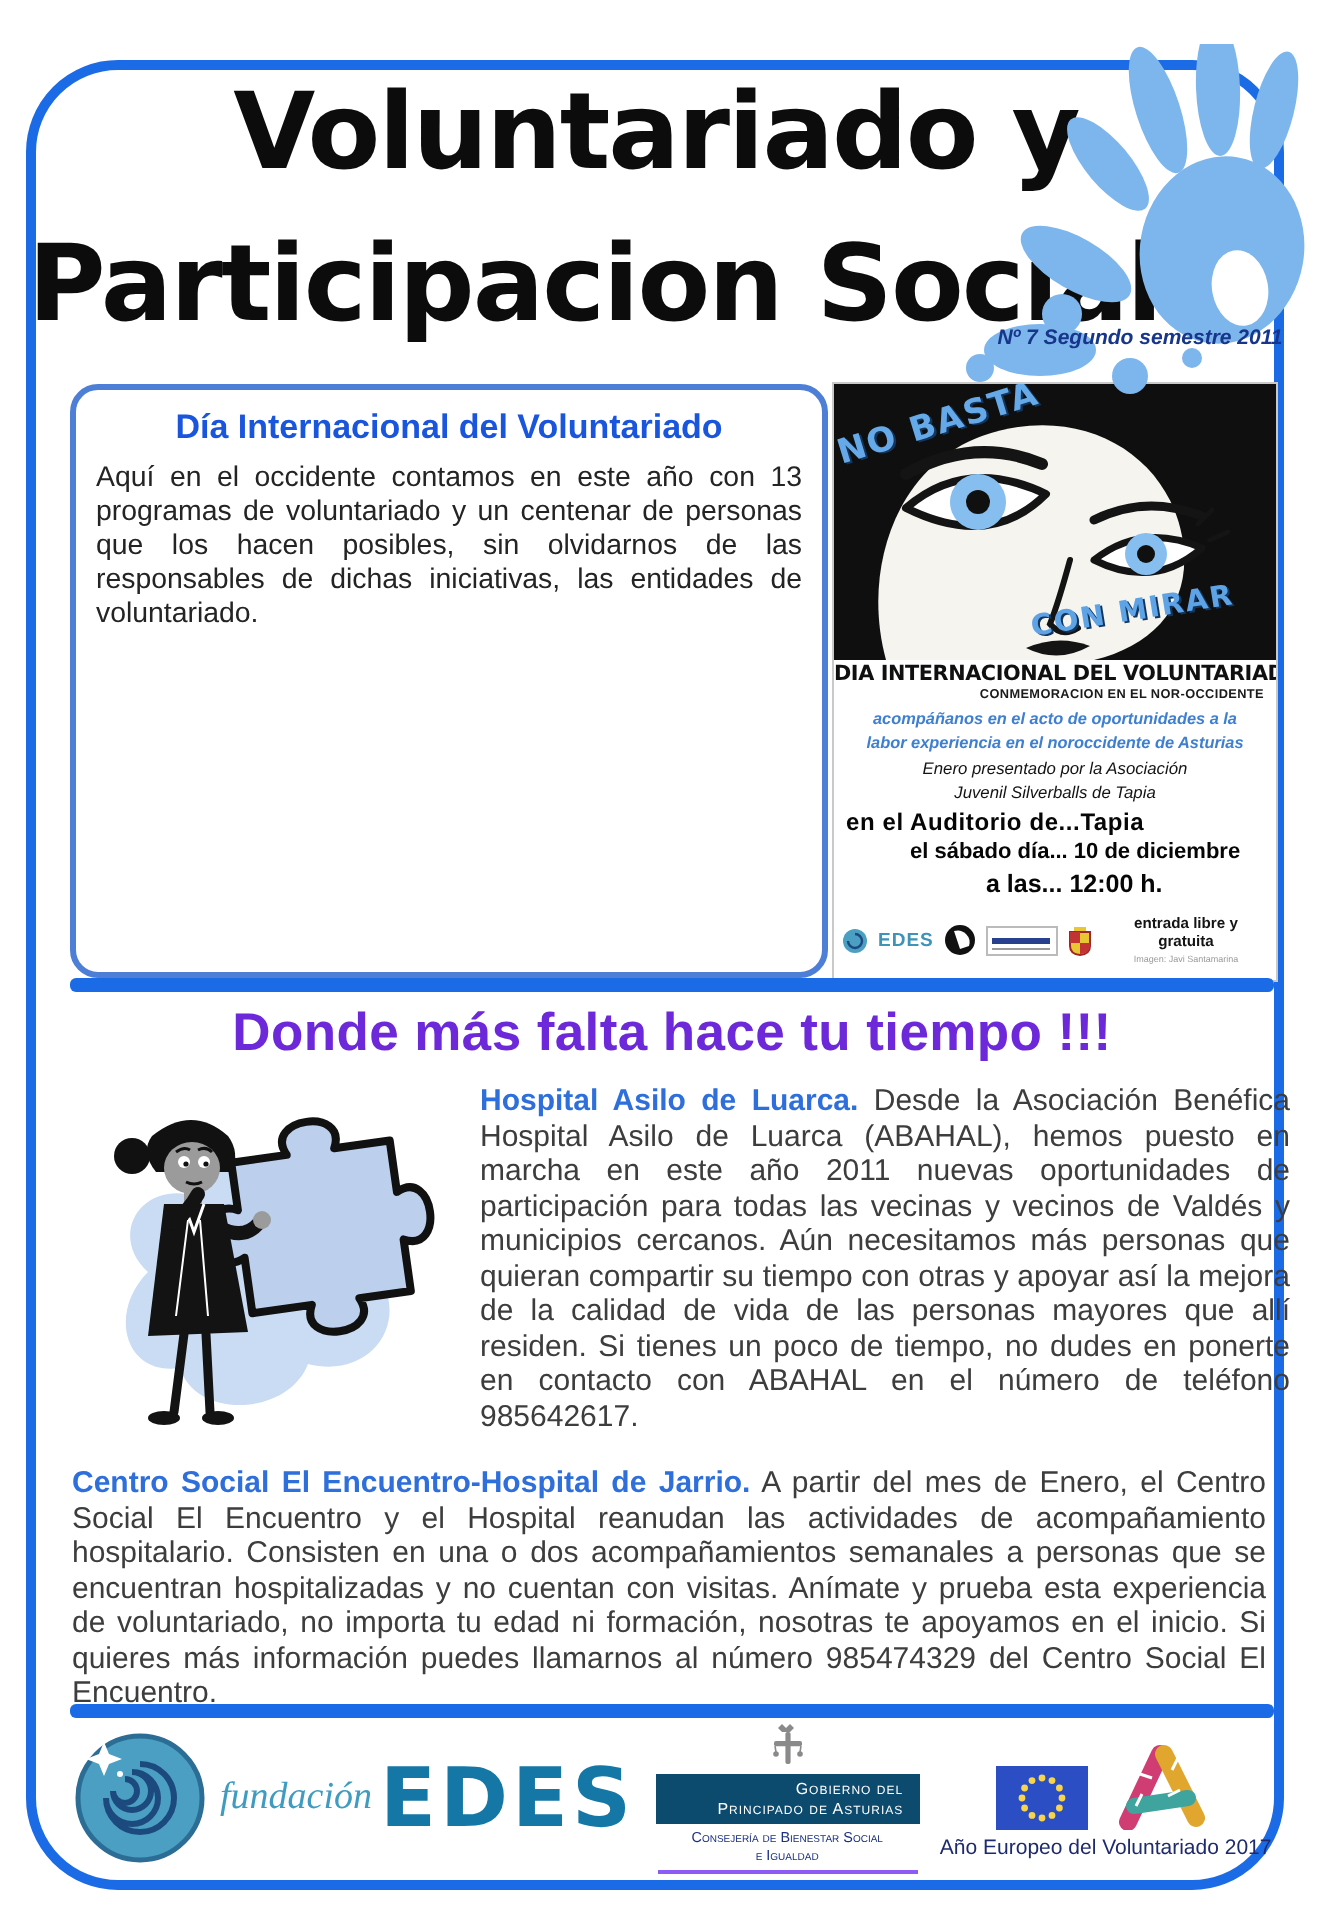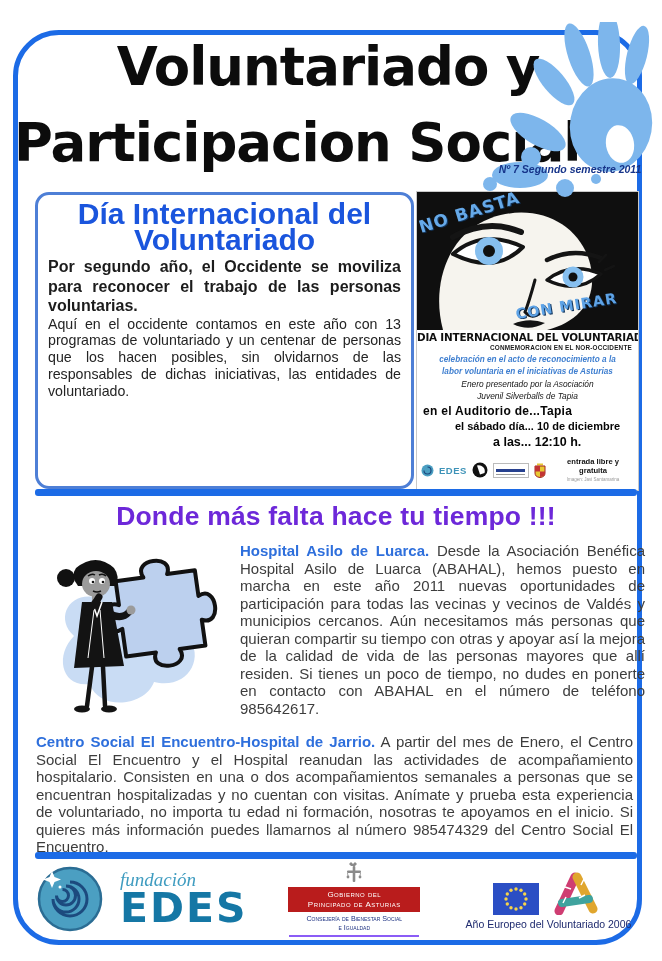--- a/index.html
+++ b/index.html
@@ -25,21 +25,21 @@
     font-style:italic;color:#17358a;z-index:8;text-align:center;white-space:nowrap;
   }
   .handprint{left:468px;top:22px;width:192px;height:178px;z-index:6;}
   
   .feature-box{
     left:35px;top:192px;width:379px;height:297px;box-sizing:border-box;
     border:3px solid #4e7fd6;border-radius:14px;background:#fff;
     padding:4px 10px 4px 10px;overflow:hidden;z-index:2;
   }
   .feature-heading{
-    font-size:30px;line-height:26px;font-weight:bold;color:#1a55dd;
+    font-size:17px;line-height:26px;font-weight:bold;color:#1a55dd;
     text-align:center;margin:2px 0 4px 0;
   }
   .feature-lead{
     font-size:16px;line-height:19.5px;font-weight:bold;color:#1c1c1c;
     text-align:justify;margin:0;
   }
   .feature-para{
     font-size:14.2px;line-height:16.9px;color:#242424;
     text-align:justify;margin:0;
   }
@@ -107,33 +107,33 @@
   }
   .article-1{left:240px;top:542px;width:405px;}
   .article-2{left:36px;top:733px;width:597px;}
   .article-lead{color:#2e6fdc;font-weight:bold;}
   
   .footer{
     left:36px;top:860px;width:600px;height:78px;display:flex;
     align-items:center;justify-content:space-between;z-index:2;
   }
   .edes-logo{display:flex;align-items:center;}
-  .edes-textcol{margin-left:16px;display:flex;flex-direction:column;align-items:flex-start;}
+  .edes-textcol{margin-left:6px;display:flex;flex-direction:row;align-items:center;}
   .edes-script{
     font-family:"Liberation Serif",serif;font-style:italic;font-size:19px;
     color:#3f9cc0;line-height:18px;margin-right:4px;
   }
   .edes-wordmark{
     font-family:"DejaVu Sans",sans-serif;font-weight:800;font-size:41px;
     color:#1577a5;line-height:38px;letter-spacing:2px;
   }
   .asturias-group{display:flex;flex-direction:column;align-items:center;width:160px;}
   .gov-band{
-    background:#b91c1c;color:#ffffff;font-variant:small-caps;font-size:8px;
-    line-height:9.5px;text-align:center;padding:3px 8px;letter-spacing:0.5px;
+    background:#0c4a6e;color:#ffffff;font-variant:small-caps;font-size:8px;
+    line-height:9.5px;text-align:right;padding:3px 8px;letter-spacing:0.5px;
     width:116px;
   }
   .dept-label{
     color:#1b2f80;font-variant:small-caps;font-size:7.2px;line-height:8.5px;
     text-align:center;margin-top:3px;padding-bottom:3px;
     border-bottom:2px solid #8b5cf6;width:130px;
   }
   .eu-group{display:flex;flex-direction:column;align-items:center;width:175px;}
   .eu-row{display:flex;align-items:flex-end;gap:10px;}
   .eu-year-label{font-size:10.5px;color:#1e2a6e;margin-top:3px;white-space:nowrap;}
@@ -159,21 +159,20 @@
     <circle cx="22" cy="162" r="7"></circle>
     <circle cx="97" cy="166" r="9"></circle>
     <circle cx="128" cy="157" r="5"></circle>
   </g>
   <ellipse cx="152" cy="122" rx="14" ry="19" fill="#ffffff" transform="rotate(-10 152 122)"></ellipse>
 </svg>
 <div class="abs issue-number">Nº 7 Segundo semestre 2011</div>
 
 <div class="abs feature-box">
   <h2 class="feature-heading">Día Internacional del Voluntariado</h2>
-  <p class="feature-lead">Por segundo año, el Occidente se moviliza para reconocer el trabajo de las personas voluntarias.</p>
   <p class="feature-para">Aquí en el occidente contamos en este año con 13 programas de voluntariado y un centenar de personas que los hacen posibles, sin olvidarnos de las  responsables de dichas iniciativas, las entidades de voluntariado.</p>
 </div>
 
 <div class="abs poster">
   <svg class="abs poster-face" viewBox="0 0 221 138">
     <rect width="221" height="138" fill="#0f0f0f"></rect>
     <path d="M26,138 C14,94 30,42 74,26 C122,9 166,34 174,76 C180,108 162,130 130,138 Z" fill="#f6f4ee"></path>
     <path d="M36,45 Q70,26 104,40" stroke="#141414" stroke-width="6" fill="none" stroke-linecap="round"></path>
     <path d="M36,62 Q66,36 106,55 Q78,83 36,62 Z" fill="#ffffff" stroke="#141414" stroke-width="4" stroke-linejoin="round"></path>
     <circle cx="72" cy="59" r="14" fill="#86bfef"></circle>
@@ -184,30 +183,30 @@
     <circle cx="156" cy="85" r="4.5" fill="#101010"></circle>
     <path d="M182,70 l7,-7 M188,78 l9,-4" stroke="#141414" stroke-width="2.5" stroke-linecap="round"></path>
     <path d="M118,88 Q112,110 108,120 Q114,127 122,122" stroke="#141414" stroke-width="3" fill="none" stroke-linecap="round"></path>
     <path d="M96,132 Q112,125 128,131 Q112,140 96,132 Z" fill="#141414"></path>
   </svg>
   <div class="abs poster-slogan-top">NO BASTA</div>
   <div class="abs poster-slogan-mid">CON MIRAR</div>
   <div class="abs poster-title">DIA INTERNACIONAL DEL VOLUNTARIADO</div>
   <div class="abs poster-subtitle">CONMEMORACION EN EL NOR-OCCIDENTE</div>
   <div class="abs poster-invite">
-    <div>celebración en el acto de reconocimiento a la</div>
-    <div>labor voluntaria en el iniciativas de Asturias</div>
+    <div>acompáñanos en el acto de oportunidades a la</div>
+    <div>labor experiencia en el noroccidente de Asturias</div>
   </div>
   <div class="abs poster-presented">
     <div>Enero presentado por la Asociación</div>
     <div>Juvenil Silverballs de Tapia</div>
   </div>
   <div class="abs poster-venue">en el Auditorio de...Tapia</div>
   <div class="abs poster-date">el sábado día... 10 de diciembre</div>
-  <div class="abs poster-time">a las... 12:10 h.</div>
+  <div class="abs poster-time">a las... 12:00 h.</div>
   <div class="abs poster-logo-row">
     <svg width="13" height="13" viewBox="0 0 13 13">
       <circle cx="6.5" cy="6.5" r="6" fill="#4b9fc2"></circle>
       <path d="M6.5,6.5 m0,-3.5 a3.5,3.5 0 1,1 -3.5,3.5" stroke="#1c4a7e" stroke-width="1.2" fill="none"></path>
     </svg>
     <span class="poster-edes-text">EDES</span>
     <svg width="16" height="16" viewBox="0 0 16 16">
       <circle cx="8" cy="8" r="7.5" fill="#111"></circle>
       <path d="M5,3.5 A6,6 0 0 1 12.5,11 L8,12.5 Z" fill="#ffffff"></path>
     </svg>
@@ -321,16 +320,16 @@
             <circle cx="31.7" cy="11" r="1.7"></circle>
         </g>
       </svg>
       <svg width="54" height="46" viewBox="0 0 54 46">
         <path d="M10,42 L26,8" stroke="#cf3d72" stroke-width="9" stroke-linecap="round"></path>
         <path d="M28,8 L44,40" stroke="#e0a62e" stroke-width="9" stroke-linecap="round"></path>
         <path d="M13,34 L40,30" stroke="#3fa39e" stroke-width="8" stroke-linecap="round"></path>
         <path d="M14,34 L17,28 M22,20 L16,18 M32,16 L35,10 M36,26 L30,29" stroke="#ffffff" stroke-width="1.5"></path>
       </svg>
     </div>
-    <div class="eu-year-label">Año Europeo del Voluntariado 2006</div>
+    <div class="eu-year-label">Año Europeo del Voluntariado 2017</div>
   </div>
 
 </div>
 
 </body></html>

